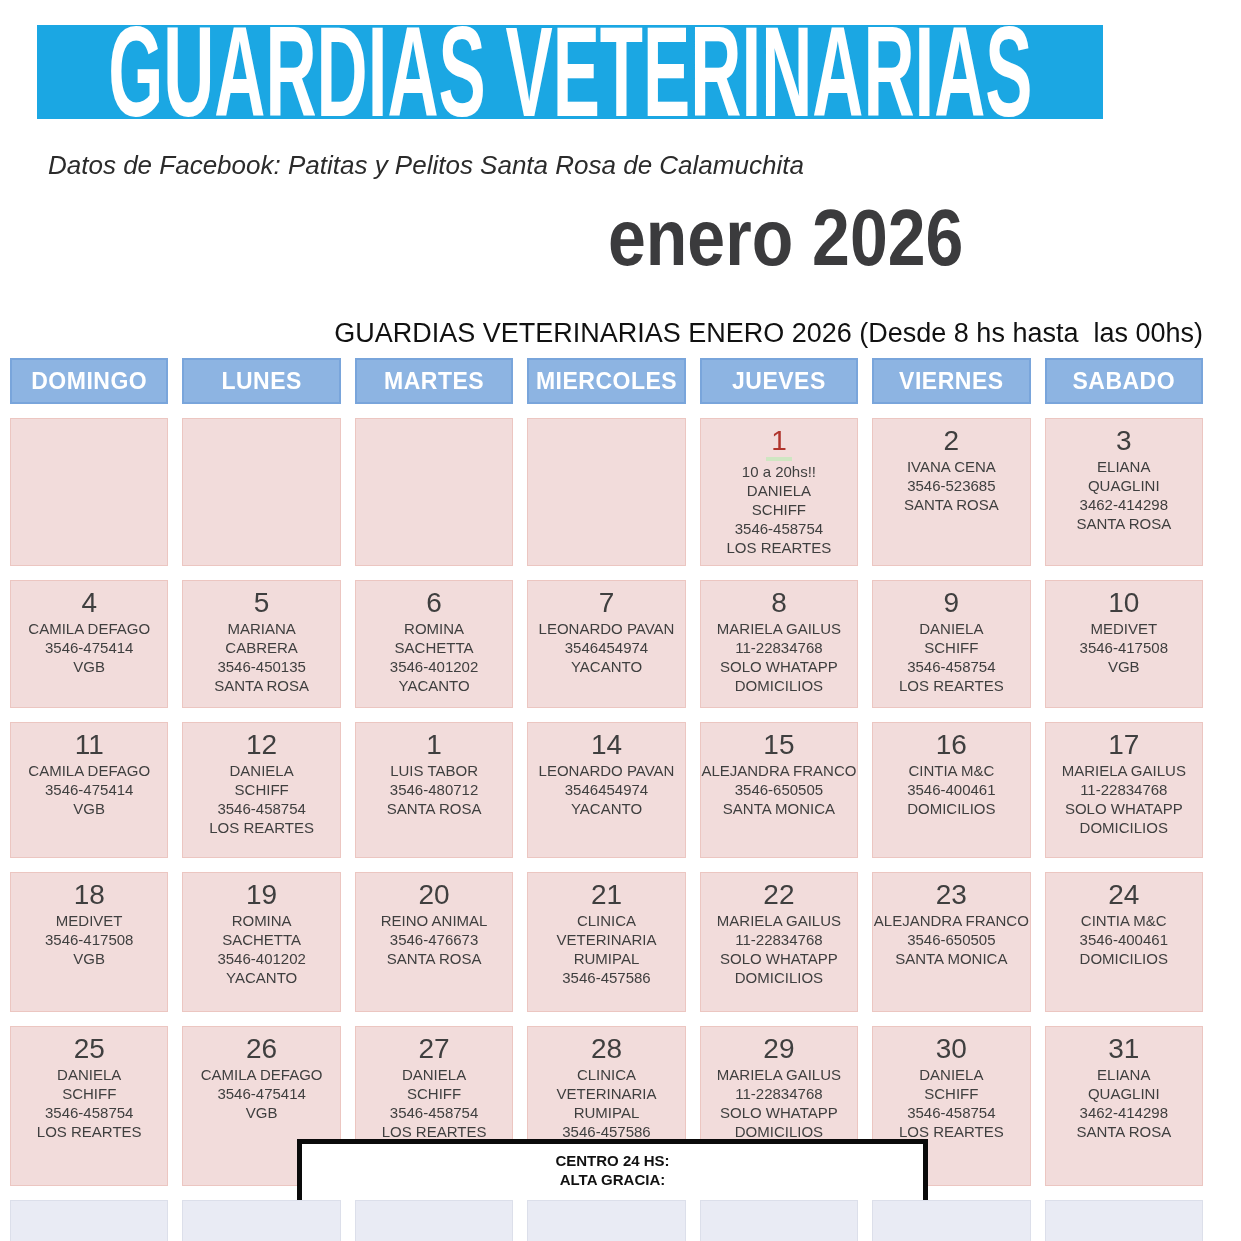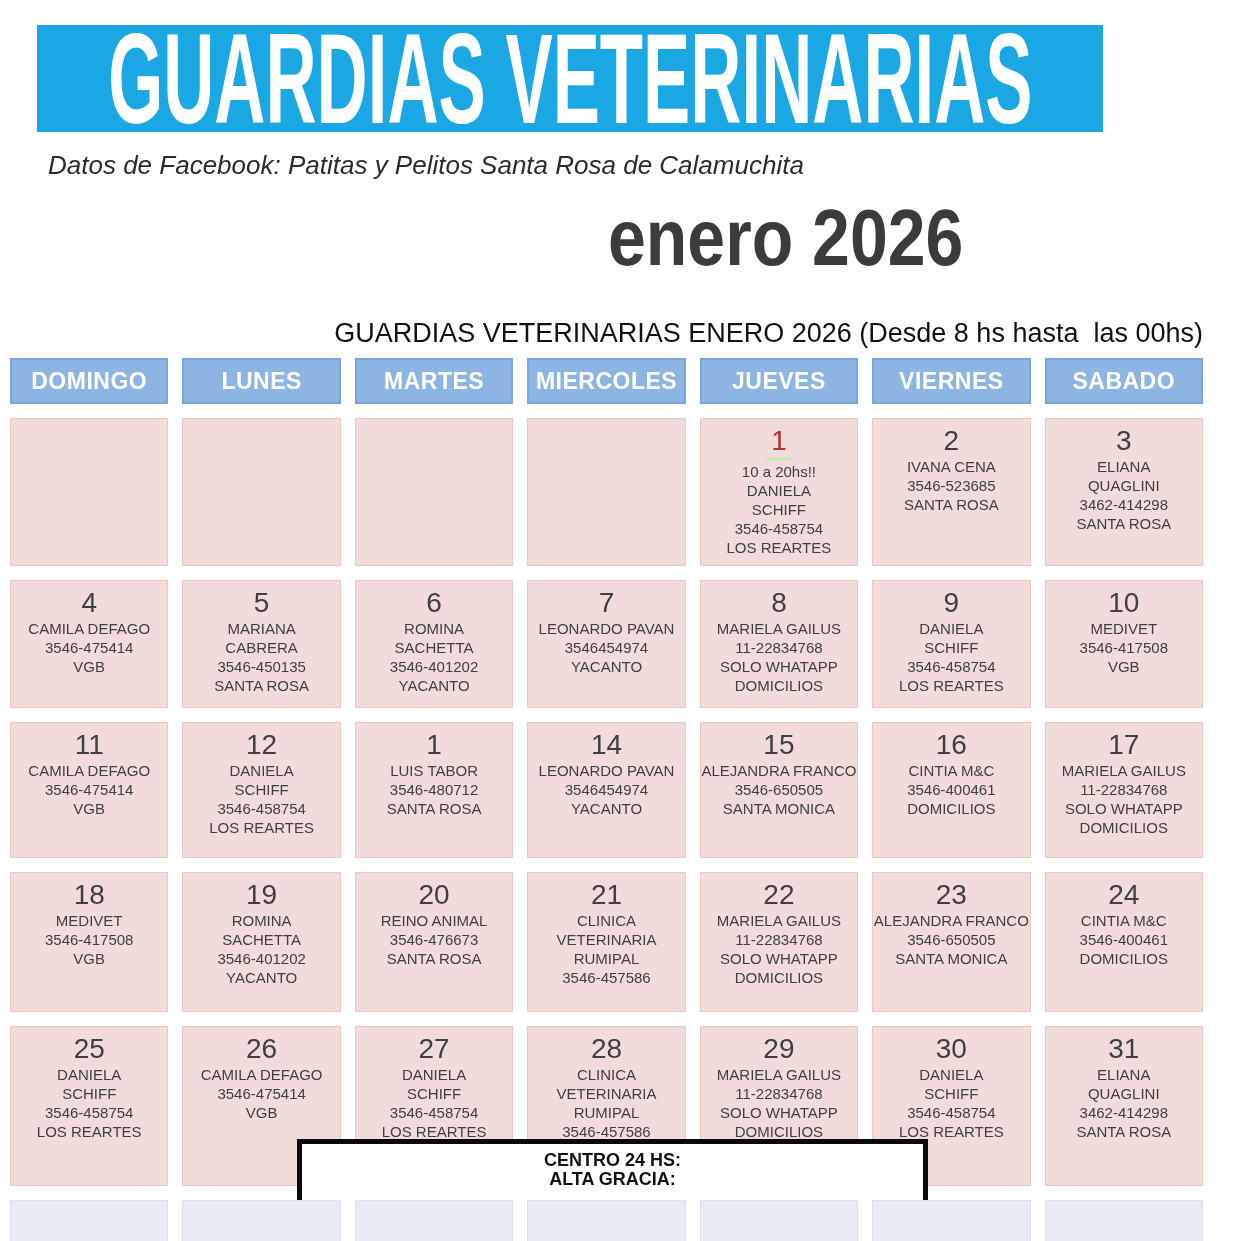--- a/index.html
+++ b/index.html
@@ -5,21 +5,21 @@
   html,body{margin:0;padding:0;}
   body{
     width:1241px;height:1241px;position:relative;overflow:hidden;
     background:#ffffff;
     font-family:"Liberation Sans","DejaVu Sans",sans-serif;
     --banner-bg:#1BA7E3; --header-bg:#8DB4E2; --header-border:#79A5DB;
     --cell-bg:#F2DCDB; --cell-border:#ECC6C1; --alt-bg:#E9EBF4; --alt-border:#DCDFEA;
     --ink:#3F3F3F; --red:#B0342C;
   }
   .banner{
-    position:absolute;left:37px;top:25px;width:1066px;height:107px;
+    position:absolute;left:37px;top:25px;width:1066px;height:94px;
     background:var(--banner-bg);
     display:flex;align-items:center;justify-content:center;overflow:visible;
   }
   .banner-text{
     color:#ffffff;font-weight:bold;font-size:118px;white-space:nowrap;
     transform:scale(0.60,1.08);transform-origin:center center;letter-spacing:0px;
   }
   .subtitle{
     position:absolute;left:48px;top:150px;
     font-style:italic;font-size:26px;color:#2B2B2B;white-space:nowrap;
@@ -58,21 +58,21 @@
   .day{font-size:28px;line-height:33px;color:var(--ink);}
   .day.red{color:var(--red);}
   .green-underline{width:26px;height:4px;background:#CFE6C2;margin:0 auto 1px auto;}
   .line{font-size:15px;line-height:19px;color:var(--ink);}
   .footer-box{
     position:absolute;left:297px;top:1139px;width:621px;height:49px;
     background:#ffffff;z-index:5;
     border-top:5px solid #0A0A0A;border-left:5px solid #0A0A0A;border-right:5px solid #0A0A0A;
     text-align:center;padding-top:7px;box-sizing:content-box;
   }
-  .footer-line{font-size:18px;line-height:19px;font-weight:bold;color:#111;}
+  .footer-line{font-size:15px;line-height:19px;font-weight:bold;color:#111;}
 </style>
 </head>
 <body>
 
 <div class="banner">
   <span class="banner-text">GUARDIAS VETERINARIAS</span>
 </div>
 
 <div class="subtitle">Datos de Facebook: Patitas y Pelitos Santa Rosa de Calamuchita</div>
 

